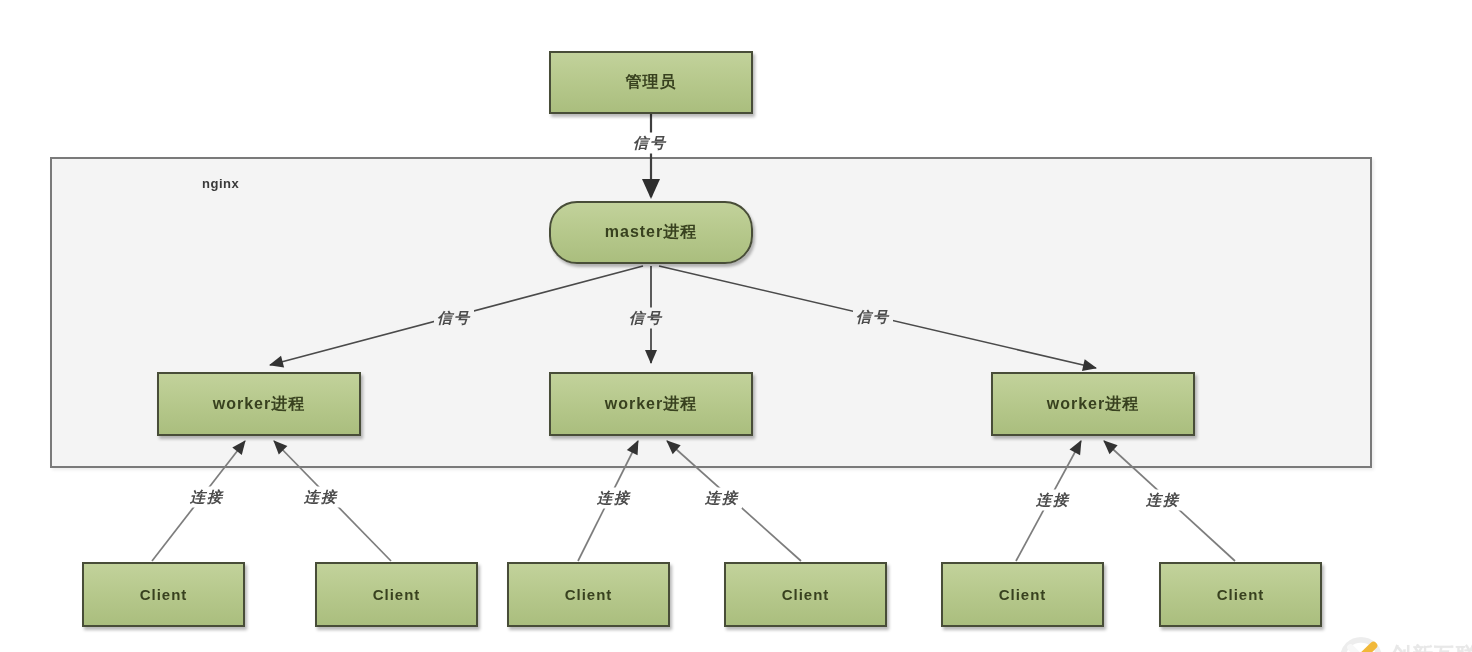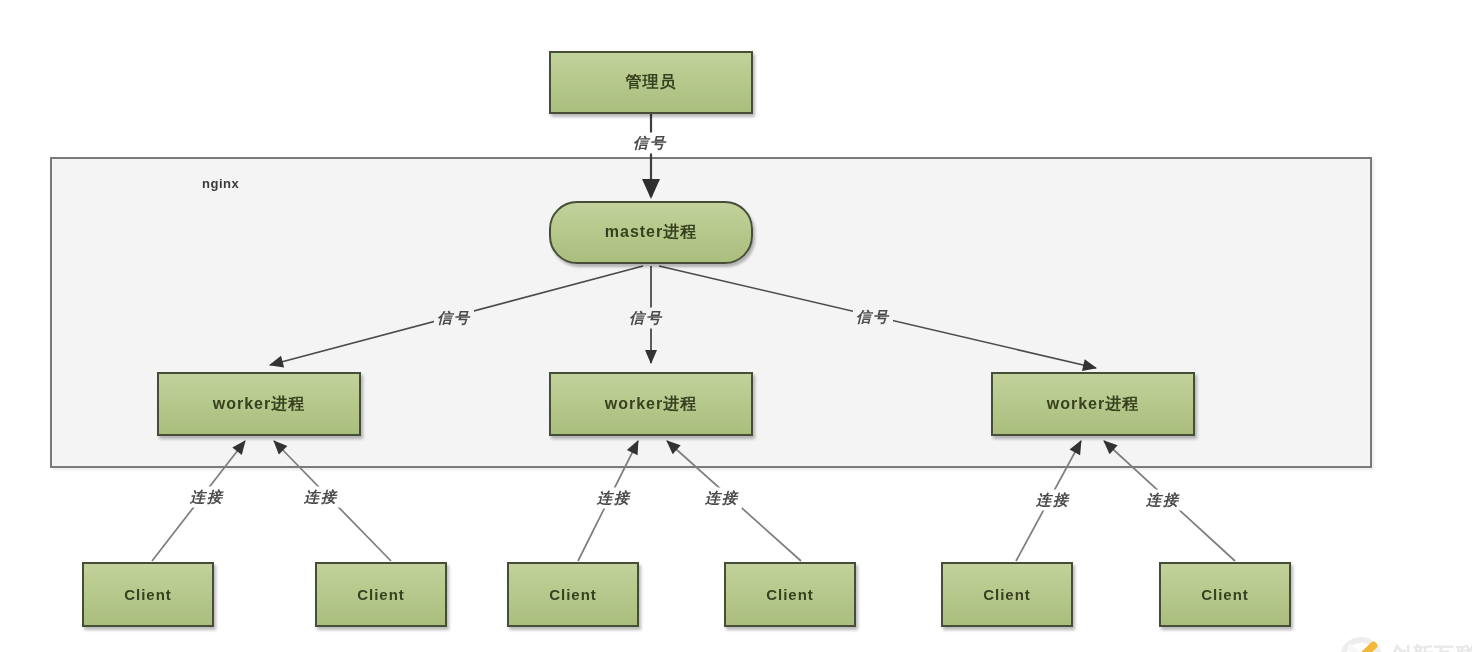--- a/index.html
+++ b/index.html
@@ -30,21 +30,21 @@
   .node{
     position:absolute;
     background:linear-gradient(180deg,#c2d29b 0%,#b7c98d 45%,#aabe7e 100%);
     border:2px solid #484d38;
     box-sizing:border-box;
     box-shadow:2px 3px 3px rgba(0,0,0,0.28);
     display:flex;align-items:center;justify-content:center;
     font-weight:700;color:#38411f;
   }
   .node.big{width:204px;height:63px;font-size:16px;letter-spacing:1px;}
-  .node.client{width:132px;height:65px;font-size:15px;letter-spacing:1px;}
+  .node.client{width:163px;height:65px;font-size:15px;letter-spacing:1px;}
   
   .edge-label{
     position:absolute;
     transform:translate(-50%,-50%);
     font-size:15px;font-weight:700;color:#4b4b4b;
     letter-spacing:2px;
     padding:1px 3px;
     white-space:nowrap;
     font-style:italic;
   }

